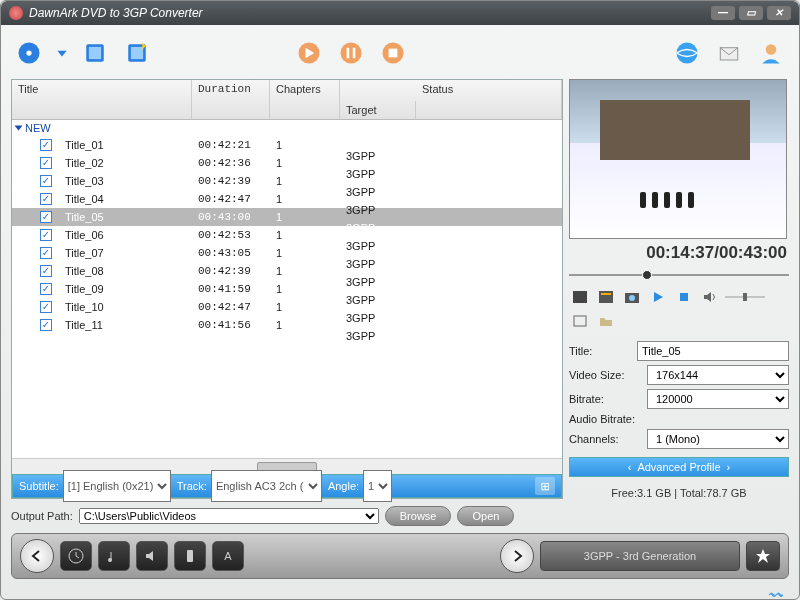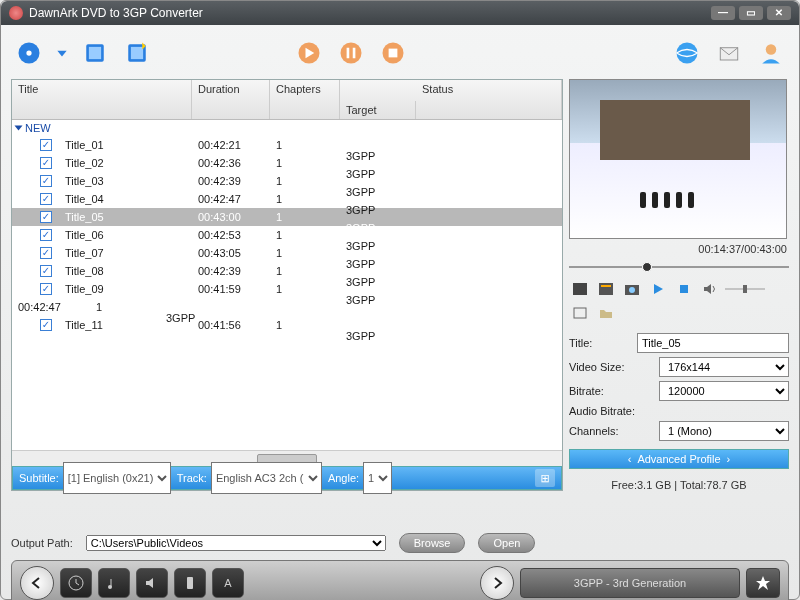--- a/index.html
+++ b/index.html
@@ -1,76 +1,76 @@
 <!DOCTYPE html>
 <html><head>
 <meta charset="utf-8">
 <style>
 * { box-sizing: border-box; margin: 0; padding: 0; font-family: Tahoma, Arial, sans-serif; font-size: 11px; }
 body { background: #e8e8e8; width: 800px; height: 600px; overflow: hidden; }
 .window { width: 800px; height: 600px; background: linear-gradient(#f4f5f5, #e8e9e9); border: 1px solid #888; border-radius: 6px; display: flex; flex-direction: column; }
-.titlebar { height: 24px; background: linear-gradient(#5a5f63, #3d4246); color: #fff; display: flex; align-items: center; padding: 5px 8px; border-radius: 6px 6px 0 0; }
+.titlebar { height: 24px; background: linear-gradient(#5a5f63, #3d4246); color: #fff; display: flex; align-items: center; padding: 5px 8px; border-radius: 6px 6px 0 0; font-style: italic; }
 .titlebar .app-icon { width: 14px; height: 14px; background: radial-gradient(#e88, #c44); border-radius: 50%; margin-right: 6px; }
 .titlebar .title { flex: 1; font-size: 12px; }
 .titlebar .winbtn { width: 24px; height: 14px; margin-left: 4px; background: #777; border-radius: 3px; text-align: center; color: #fff; cursor: pointer; line-height: 13px; font-weight: bold; font-size: 10px; }
 .content { flex: 1; padding: 6px 10px 4px 10px; display: flex; flex-direction: column; gap: 4px; }
 .toolbar { height: 44px; display: flex; align-items: center; gap: 10px; padding: 4px 2px; }
 .tbtn { width: 32px; height: 32px; display: flex; align-items: center; justify-content: center; cursor: pointer; border-radius: 4px; }
 .tbtn svg { width: 28px; height: 28px; }
 .tgap { flex: 1; }
 .mid { display: flex; gap: 6px; flex: 1; min-height: 0; }
 .leftpane { flex: 1; display: flex; flex-direction: column; border: 1px solid #9aa; background: #fff; min-width: 0; }
 .thead { display: flex; background: linear-gradient(#f6f6f6,#e2e2e2); border-bottom: 1px solid #bbb; }
 .thead div { padding: 3px 6px; border-right: 1px solid #ccc; color: #333; font-size: 11px; }
 .col-title { width: 180px; }
-.col-dur { width: 78px; }
+.col-dur { width: 78px; font-family: Liberation Mono, monospace; }
 .col-chap { width: 70px; }
 .col-tgt { width: 76px; margin-top: 21px; }
 .col-stat { flex: 1; }
 .tbody { flex: 1; overflow: auto; }
 .grouprow { color: #1a4ca8; padding: 2px 4px; display: flex; align-items: center; gap: 4px; }
 .trow { display: flex; align-items: center; height: 18px; color: #1a1a1a; }
 .trow.selected { background: #b8b8b8; color: #fff; }
 .trow .col-title { display: flex; align-items: center; gap: 13px; padding-left: 28px; }
 .trow .col-dur, .trow .col-chap, .trow .col-tgt, .trow .col-stat { padding-left: 6px; }
 .chk { width: 12px; height: 12px; border: 1px solid #3a7fd5; background: #fff; display: inline-flex; align-items: center; justify-content: center; }
 .chk::after { content: "✓"; color: #2a6fd5; font-size: 10px; line-height: 10px; }
 .hscroll { height: 16px; background: #eee; border-top: 1px solid #ccc; display:flex; align-items:center; justify-content:center; }
 .hscroll .thumb { width:60px; height:10px; background:#ccc; border:1px solid #999; border-radius:2px; }
 .controlsbar { height: 24px; background: linear-gradient(#62b7f6,#2a8de0); display: flex; align-items: center; gap: 6px; padding: 0 6px; color: #fff; font-size: 11px; border: 1px solid #5aa; }
 .controlsbar select { font-size: 11px; height: 32px; background:#fff; color:#555; }
 .controlsbar .seg { display:flex; align-items:center; gap:4px; }
 .controlsbar .iconbtn { width:20px; height:18px; background:rgba(255,255,255,0.3); border-radius:2px; display:flex; align-items:center; justify-content:center; cursor:pointer; }
-.outputrow { display: flex; align-items: center; gap: 13px; height: 26px; margin-top: 35px; }
+.outputrow { display: flex; align-items: center; gap: 6px; height: 26px; }
 .outputrow label { color:#333; }
 .outputrow select, .outputrow input { height:16px; font-size:11px; }
 .pillbtn { height:20px; padding:0 14px; border-radius:10px; background:linear-gradient(#bbb,#888); color:#fff; border:1px solid #777; cursor:pointer; display:flex; align-items:center; }
 .rightpane { width: 220px; display: flex; flex-direction: column; gap: 4px; }
 .preview { width: 218px; height: 160px; background: #222; border:1px solid #888; display:flex; align-items:center; justify-content:center; position:relative; }
 .preview .scene { position:absolute; inset:0; background: linear-gradient(#9ab 0%, #cde 40%, #eef 40%, #fff 100%); }
 .preview .building { position:absolute; top:20px; left:30px; width:150px; height:60px; background:#6a5a4a; }
 .preview .people { position:absolute; bottom:30px; left:70px; display:flex; gap:6px; }
 .preview .people span { width:6px; height:16px; background:#222; border-radius:2px; }
-.timestamp { text-align:right; color:#333; font-size:11px; padding-right:2px; }
+.timestamp { text-align:right; color:#333; font-size:17px; padding-right:2px;font-weight:bold; }
 .seekbar { height:12px; position:relative; margin:2px 0; }
 .seekbar .track { position:absolute; top:5px; left:0; right:0; height:2px; background:#999; }
 .seekbar .knob { position:absolute; top:1px; left:33%; width:10px; height:10px; border-radius:50%; background:#333; border:1px solid #fff; }
 .playerbtns { display:flex; gap:4px; align-items:center; flex-wrap:wrap; }
 .playerbtns .pbtn { width:22px; height:20px; display:flex; align-items:center; justify-content:center; cursor:pointer; border-radius:3px; }
 .form { display:flex; flex-direction:column; gap:4px; margin-top:6px; }
-.form .frow { display:flex; align-items:center; gap:16px; }
+.form .frow { display:flex; align-items:center; gap:4px; }
 .form .frow label { width:74px; color:#222; }
 .form .frow input, .form .frow select { flex:1; height:20px; font-size:11px; border:1px solid #888; padding:0 4px; background:#fff; }
 .advprofile { height:20px; background:linear-gradient(#5ab8f8,#2f91e2); color:#fff; text-align:center; line-height:20px; border:1px solid #5aa; margin-top:4px; cursor:pointer; display:flex; align-items:center; justify-content:center; gap:6px; }
 .diskinfo { text-align:center; color:#333; margin-top:6px; font-size:11px; }
 .bottombar { height: 46px; background: linear-gradient(#cfcfcf,#9a9a9a); border:1px solid #777; border-radius:6px; display:flex; align-items:center; padding:0 8px; gap:6px; }
 .bottombar .bbtn { width:32px; height:30px; background:linear-gradient(#444,#222); border:1px solid #555; border-radius:5px; display:flex; align-items:center; justify-content:center; color:#ccc; cursor:pointer; }
 .bottombar .bbtn.round { border-radius:50%; width:34px; height:34px; background:radial-gradient(#fff,#ccc); color:#222; }
 .bottombar .spacer { flex:1; }
-.bottombar .formatbox { width:220px; height:30px; background:linear-gradient(#888,#555); border:1px solid #444; border-radius:4px; display:flex; align-items:center; justify-content:center; color:#ddd; gap:6px; }
+.bottombar .formatbox { width:200px; height:30px; background:linear-gradient(#888,#555); border:1px solid #444; border-radius:4px; display:flex; align-items:center; justify-content:center; color:#ddd; gap:6px; }
 .bottombar .starbtn { width:34px; height:30px; background:linear-gradient(#666,#333); border:1px solid #444; border-radius:4px; display:flex; align-items:center; justify-content:center; color:#fff; cursor:pointer; }
 .footer { height:14px; display:flex; justify-content:flex-end; padding-right:6px; }
 .footer .wave { color:#4aa3e8; font-size:14px; }
 .tri { display:inline-block; width:0; height:0; border-left:5px solid #1a4ca8; border-top:4px solid transparent; border-bottom:4px solid transparent; transform:rotate(90deg); }
 </style>
 </head>
 <body>
 
 <div class="window">
   <div class="titlebar">
@@ -246,20 +246,24 @@
               <div class="col-title">
                 <span class="chk"></span>
                 <span>Title_09</span>
               </div>
               <div class="col-dur">00:41:59</div>
               <div class="col-chap">1</div>
               <div class="col-tgt">3GPP</div>
               <div class="col-stat"></div>
             </div>
             <div class="trow">
+              <div class="col-title">
+                <span class="chk"></span>
+                <span>Title_10</span>
+              </div>
               <div class="col-dur">00:42:47</div>
               <div class="col-chap">1</div>
               <div class="col-tgt">3GPP</div>
               <div class="col-stat"></div>
             </div>
             <div class="trow">
               <div class="col-title">
                 <span class="chk"></span>
                 <span>Title_11</span>
               </div>

